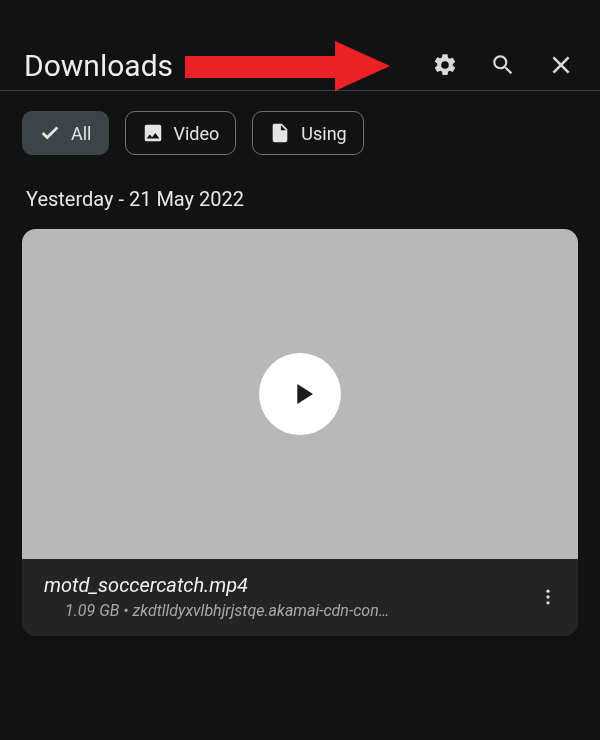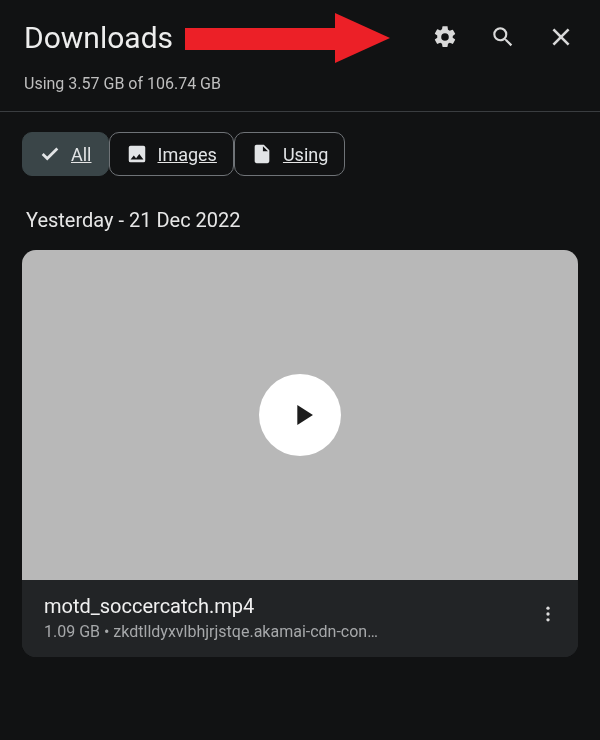--- a/index.html
+++ b/index.html
@@ -14,20 +14,21 @@
   .app {
     position: relative;
     width: 600px; height: 740px;
     background: #111213;
   }
   
   .header {
     display: flex;
     align-items: center;
     padding: 18px 20px 6px 24px;
+    margin-top: 28px;
   }
   .title {
     font-size: 30px;
     font-weight: 400;
     color: #ededed;
     flex: 0 0 auto;
   }
   .hspacer { flex: 1 1 auto; }
   .hicon {
     width: 38px; height: 38px;
@@ -44,23 +45,22 @@
     color: #bfbfbf;
   }
   .divider {
     height: 1px;
     background: #3a3d40;
     width: 100%;
   }
   
   .filters {
     display: flex;
-    gap: 0;
+    gap: 16px;
     padding: 20px 36px 10px 22px;
-    text-decoration: underline;
   }
   .chip {
     display: flex;
     align-items: center;
     gap: 10px;
     height: 44px;
     padding: 0 16px;
     border: 1px solid #6f7377;
     border-radius: 10px;
     font-size: 18px;
@@ -100,37 +100,39 @@
   .playbtn {
     width: 82px; height: 82px;
     border-radius: 50%;
     background: #ffffff;
     display: flex; align-items: center; justify-content: center;
     cursor: pointer;
   }
   .playbtn svg { width: 34px; height: 34px; fill: #1c1c1c; margin-left: 6px; }
   .card-info {
     display: flex;
+    align-items: center;
     padding: 14px 10px 16px 22px;
     background: #222426;
+    font-style: italic;
   }
   .card-text {
     flex: 1 1 auto;
     min-width: 0;
   }
   .file-name {
     font-size: 20px;
     color: #f0f0f0;
     white-space: nowrap; overflow: hidden; text-overflow: ellipsis;
   }
   .file-meta {
     font-size: 16px;
     color: #a6a8aa;
     margin-top: 4px;
-    white-space: nowrap; overflow: hidden; text-overflow: ellipsis;
+    white-space: nowrap; overflow: hidden; text-overflow: ellipsis; margin-left: 21px;
   }
   .more {
     width: 40px; height: 40px;
     display: flex; align-items: center; justify-content: center;
     cursor: pointer;
     flex: 0 0 auto;
   }
   .more svg { width: 20px; height: 20px; fill: #dcdcdc; }
   
   .arrow-annot {
@@ -159,52 +161,51 @@
         </svg>
     </div>
     <div class="hicon close">
       <svg viewBox="0 0 24 24">
           <line x1="5" y1="5" x2="19" y2="19"></line>
           <line x1="19" y1="5" x2="5" y2="19"></line>
         </svg>
     </div>
   </div>
 
-  <div class="storage">Using 3.57 GB of 106.74 GB</div>
 
   <div class="divider"></div>
 
   <div class="filters">
     <div class="chip selected">
       <span class="cicon">
         <svg viewBox="0 0 24 24">
             <polyline points="4 12 9 17 20 6"></polyline>
           </svg>
       </span>
       <span>All</span>
     </div>
     <div class="chip">
       <span class="cicon">
         <svg viewBox="0 0 24 24">
             <path d="M21 19V5a2 2 0 0 0-2-2H5a2 2 0 0 0-2 2v14a2 2 0 0 0 2 2h14a2 2 0 0 0 2-2zM8.5 13.5l2.5 3 3.5-4.5 4.5 6H5l3.5-4.5z"></path>
           </svg>
       </span>
-      <span>Images</span>
+      <span>Video</span>
     </div>
     <div class="chip">
       <span class="cicon">
         <svg viewBox="0 0 24 24">
             <path d="M14 2H6a2 2 0 0 0-2 2v16a2 2 0 0 0 2 2h12a2 2 0 0 0 2-2V8l-6-6zM13 3.5 18.5 9H13V3.5z"></path>
           </svg>
       </span>
       <span>Using</span>
     </div>
   </div>
 
-  <div class="section-heading">Yesterday - 21 Dec 2022</div>
+  <div class="section-heading">Yesterday - 21 May 2022</div>
 
   <div class="card">
     <div class="thumb">
       <div class="playbtn">
         <svg viewBox="0 0 24 24">
             <path d="M8 5v14l11-7z"></path>
           </svg>
       </div>
     </div>
     <div class="card-info">

